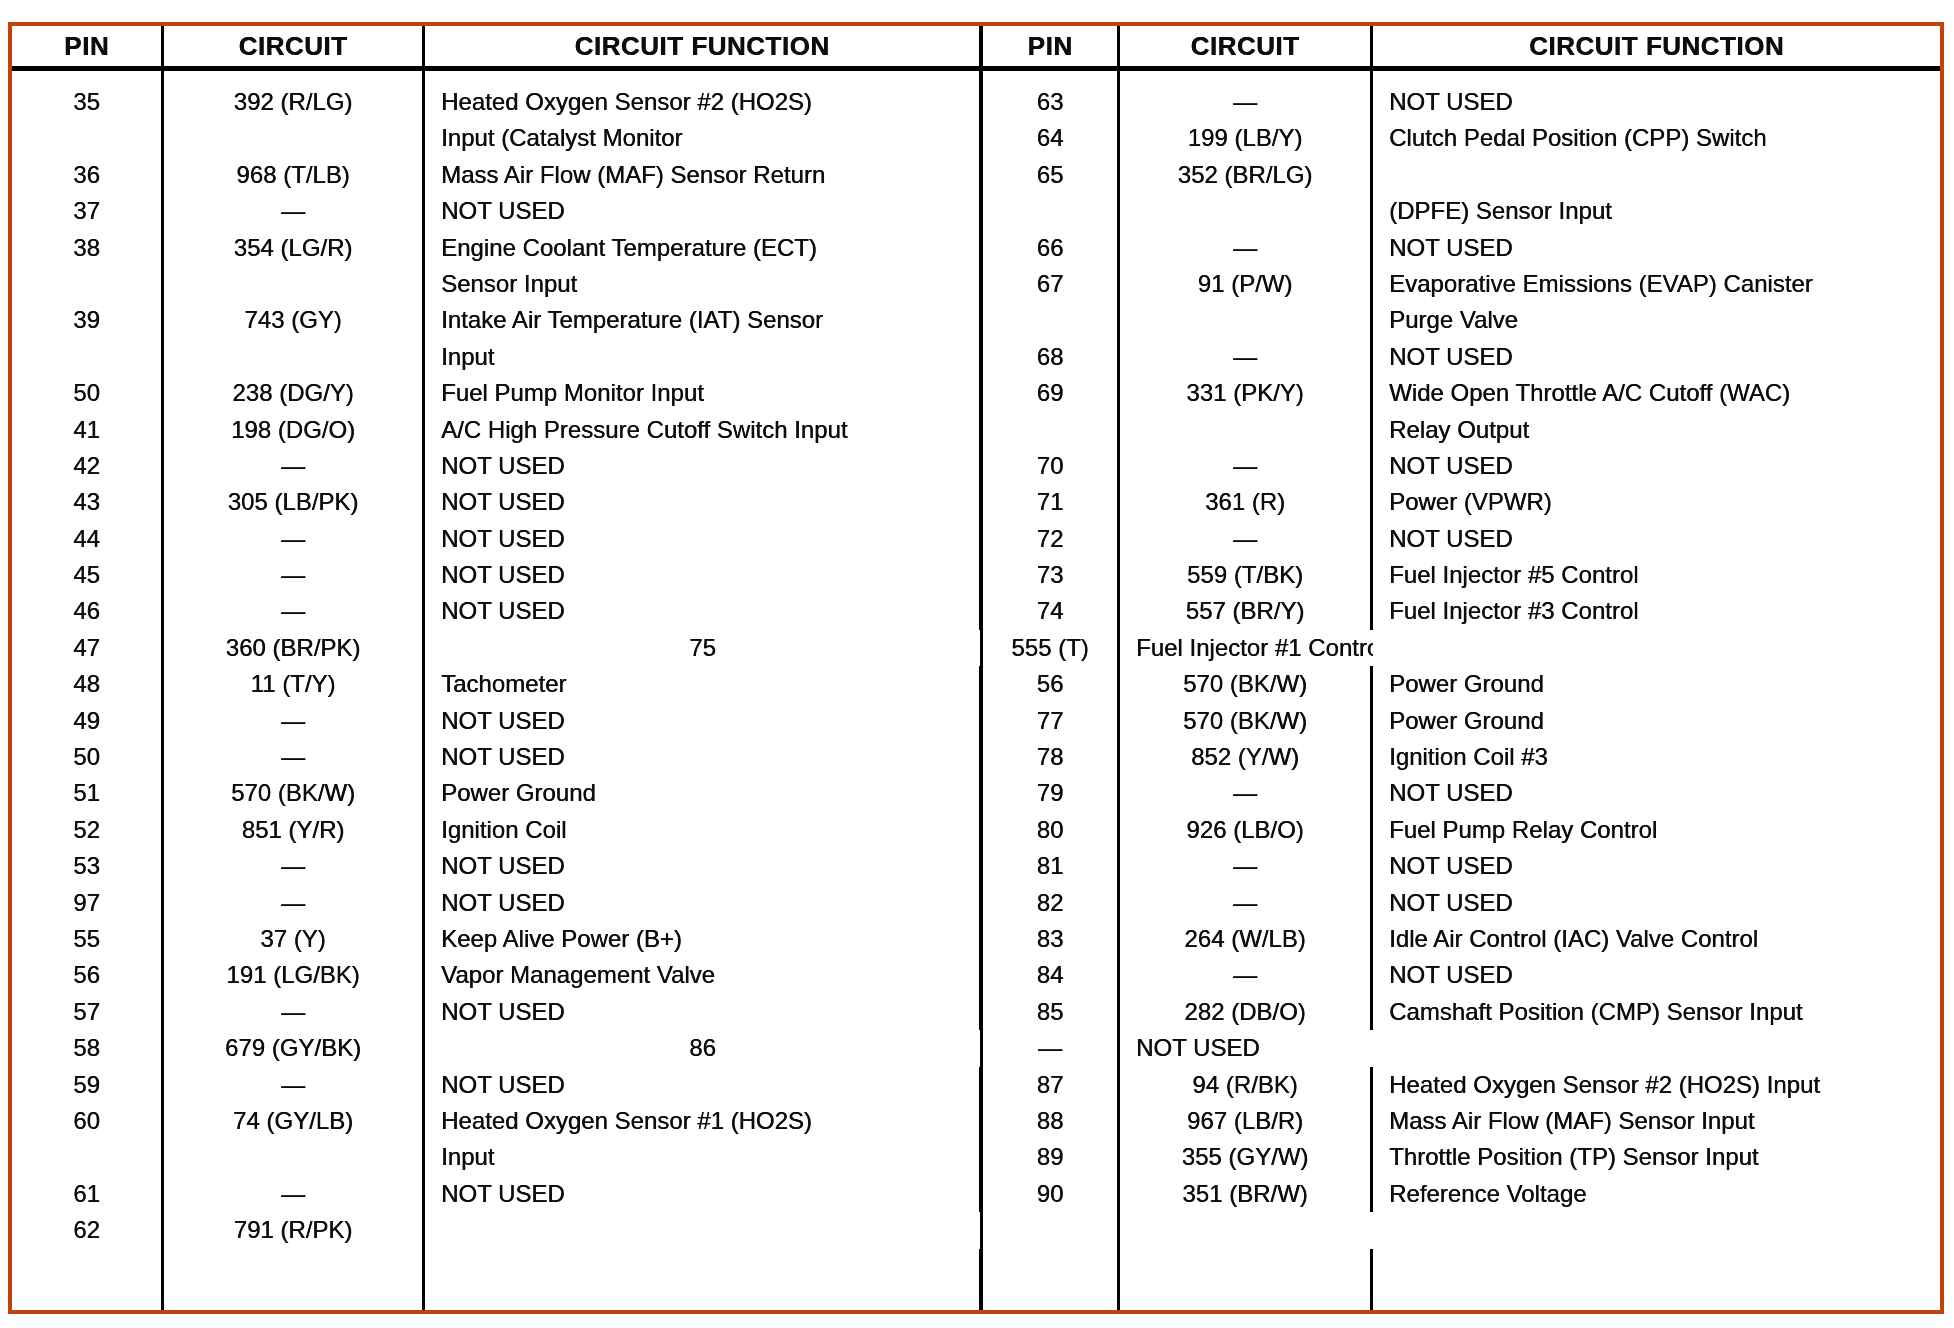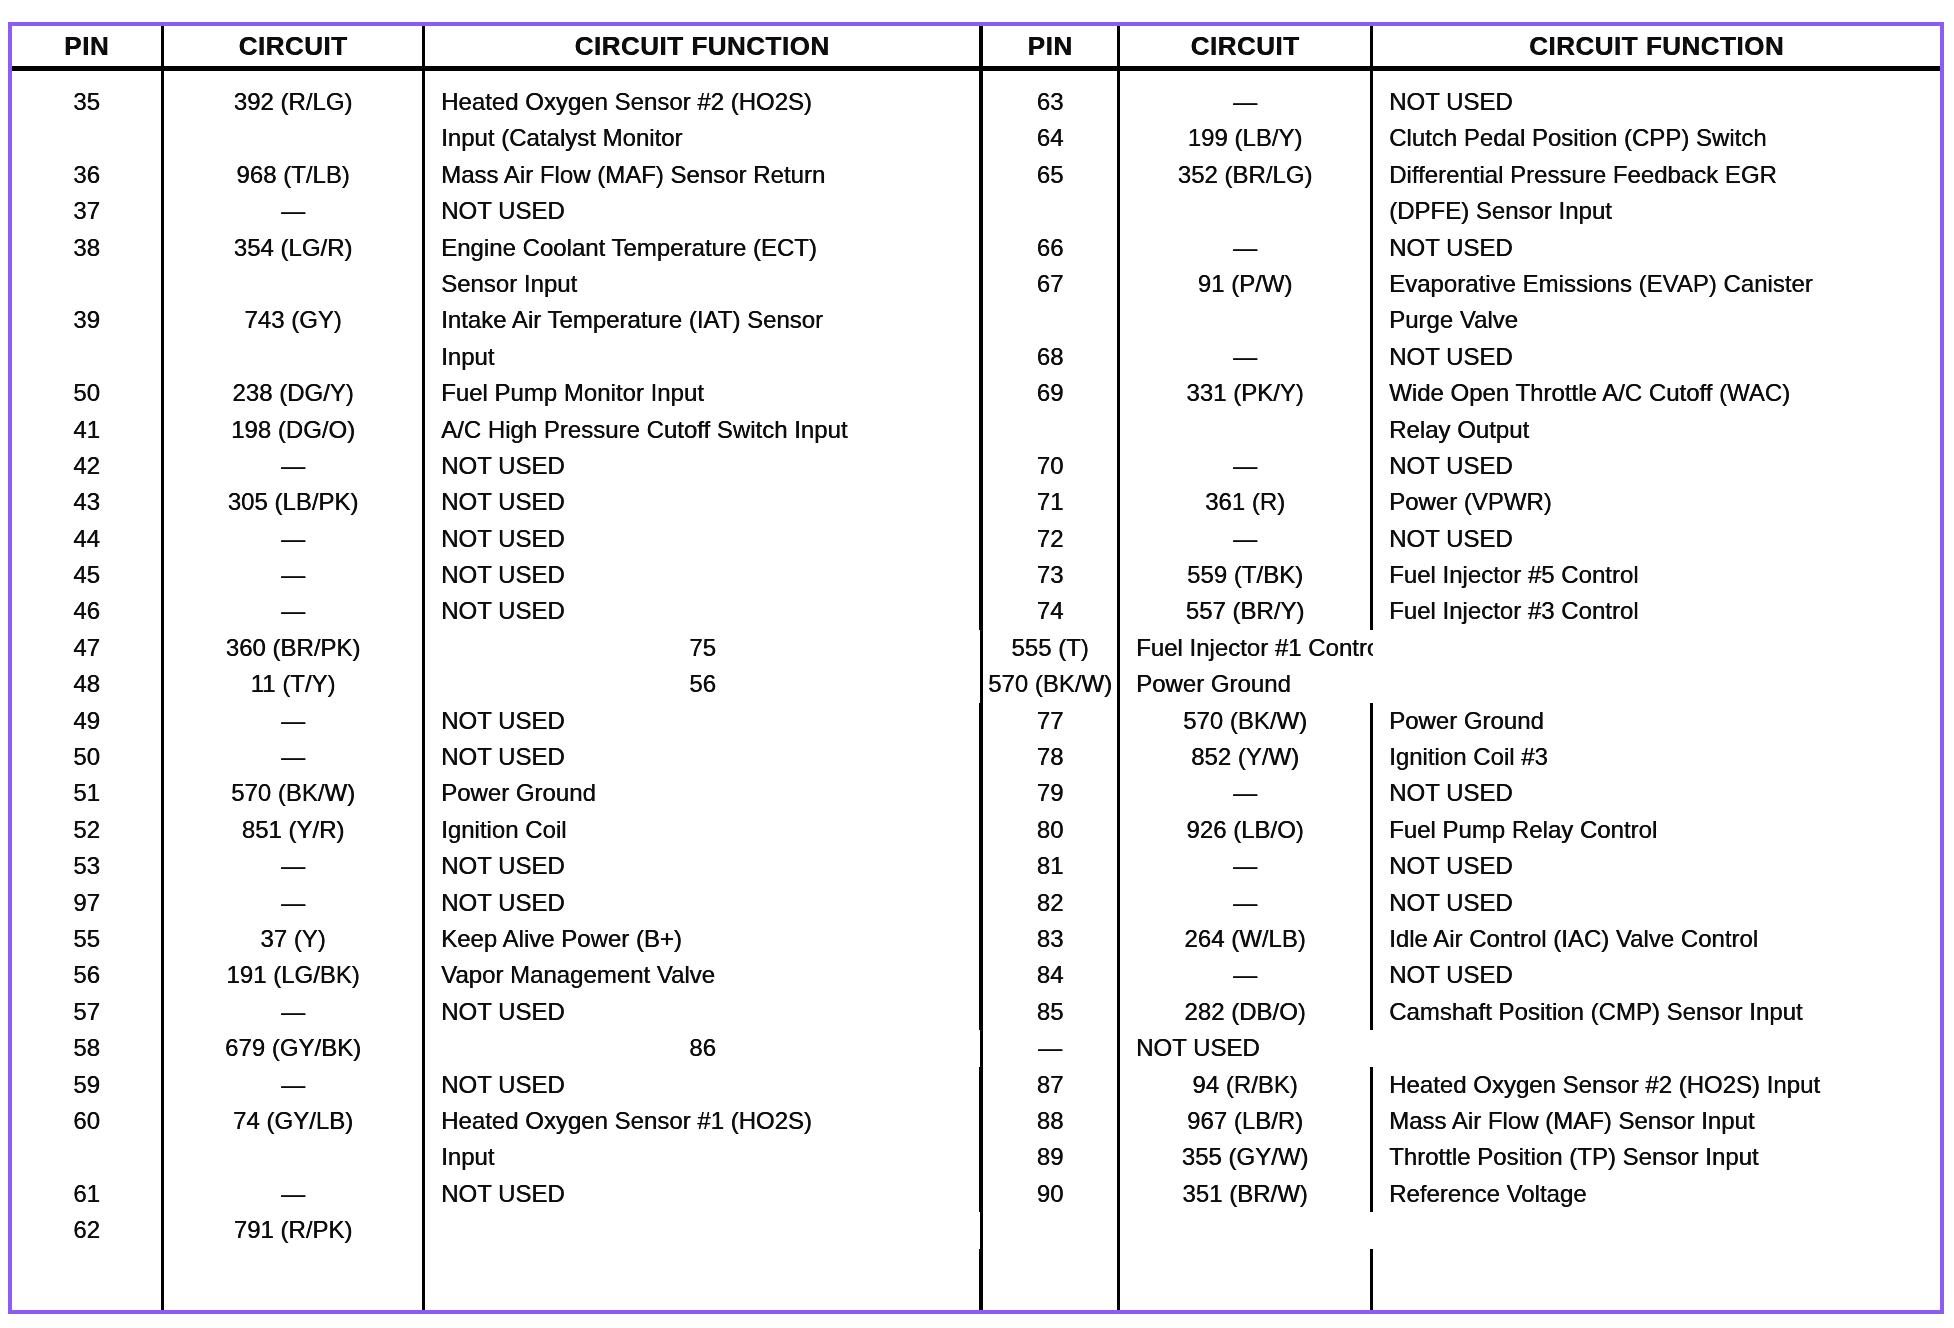--- a/index.html
+++ b/index.html
@@ -7,21 +7,21 @@
     position:relative;
     width:1954px;height:1328px;
     background:#ffffff;
     font-family:"Liberation Sans","DejaVu Sans",sans-serif;
     color:#0d0d0d;
     overflow:hidden;
   }
   .pinout-table{
     position:absolute;
     left:8px;right:10px;top:22px;bottom:14px;
-    border:4px solid #8b5cf6;
+    border:4px solid #c2410c;
     display:flex;flex-direction:column;
     background:#fff;
     justify-content:space-between;
   }
   .row{
     display:grid;
     grid-template-columns:152px 261px 558px 137px 253px 1fr;
   }
   .cell{
     box-sizing:border-box;
@@ -92,21 +92,20 @@
           <div class="cell c4 pin-cell">64</div>
           <div class="cell c5 circuit-cell">199 (LB/Y)</div>
           <div class="cell c6 func-cell">Clutch Pedal Position (CPP) Switch</div>
         </div>
         <div class="row body-row">
           <div class="cell c1 pin-cell">36</div>
           <div class="cell c2 circuit-cell">968 (T/LB)</div>
           <div class="cell c3 func-cell">Mass Air Flow (MAF) Sensor Return</div>
           <div class="cell c4 pin-cell">65</div>
           <div class="cell c5 circuit-cell">352 (BR/LG)</div>
-          <div class="cell c6 func-cell">Differential Pressure Feedback EGR</div>
         </div>
         <div class="row body-row">
           <div class="cell c1 pin-cell">37</div>
           <div class="cell c2 circuit-cell">—</div>
           <div class="cell c3 func-cell">NOT USED</div>
           <div class="cell c4 pin-cell"></div>
           <div class="cell c5 circuit-cell"></div>
           <div class="cell c6 func-cell">(DPFE) Sensor Input</div>
         </div>
         <div class="row body-row">
@@ -200,20 +199,21 @@
         <div class="row body-row">
           <div class="cell c1 pin-cell">47</div>
           <div class="cell c2 circuit-cell">360 (BR/PK)</div>
           <div class="cell c4 pin-cell">75</div>
           <div class="cell c5 circuit-cell">555 (T)</div>
           <div class="cell c6 func-cell">Fuel Injector #1 Control</div>
         </div>
         <div class="row body-row">
           <div class="cell c1 pin-cell">48</div>
           <div class="cell c2 circuit-cell">11 (T/Y)</div>
+          <div class="cell c3 func-cell">Tachometer</div>
           <div class="cell c4 pin-cell">56</div>
           <div class="cell c5 circuit-cell">570 (BK/W)</div>
           <div class="cell c6 func-cell">Power Ground</div>
         </div>
         <div class="row body-row">
           <div class="cell c1 pin-cell">49</div>
           <div class="cell c2 circuit-cell">—</div>
           <div class="cell c3 func-cell">NOT USED</div>
           <div class="cell c4 pin-cell">77</div>
           <div class="cell c5 circuit-cell">570 (BK/W)</div>

